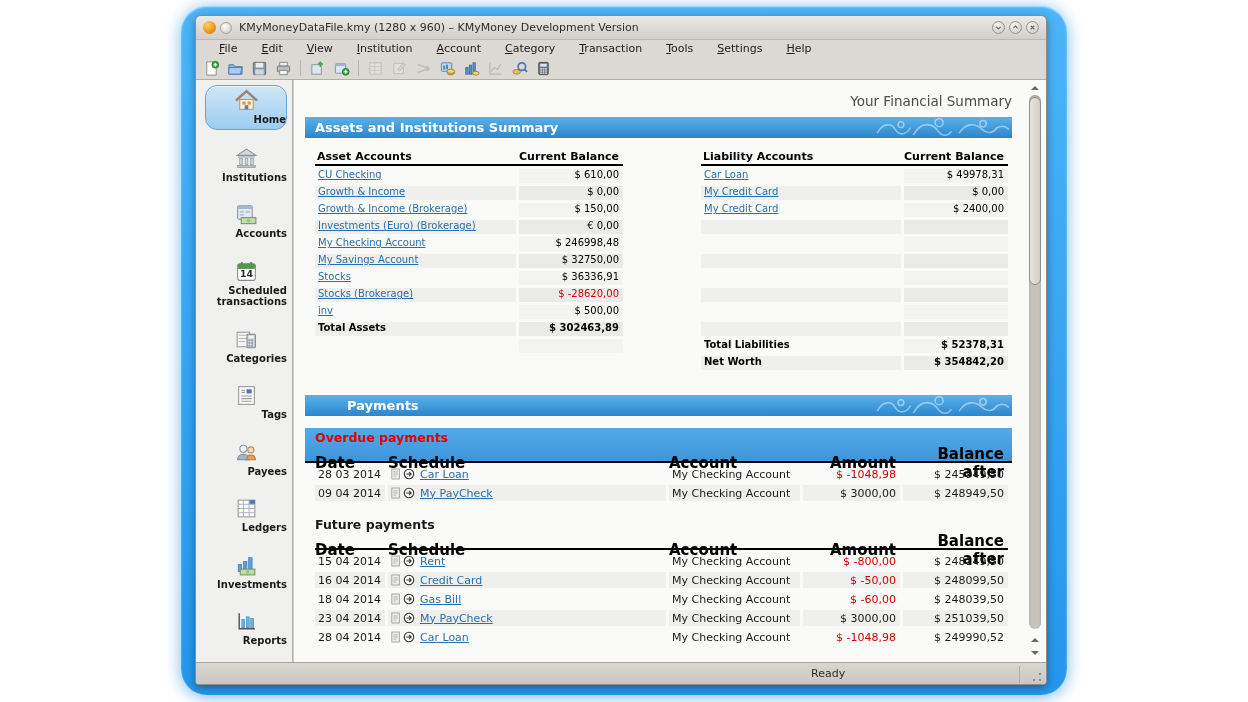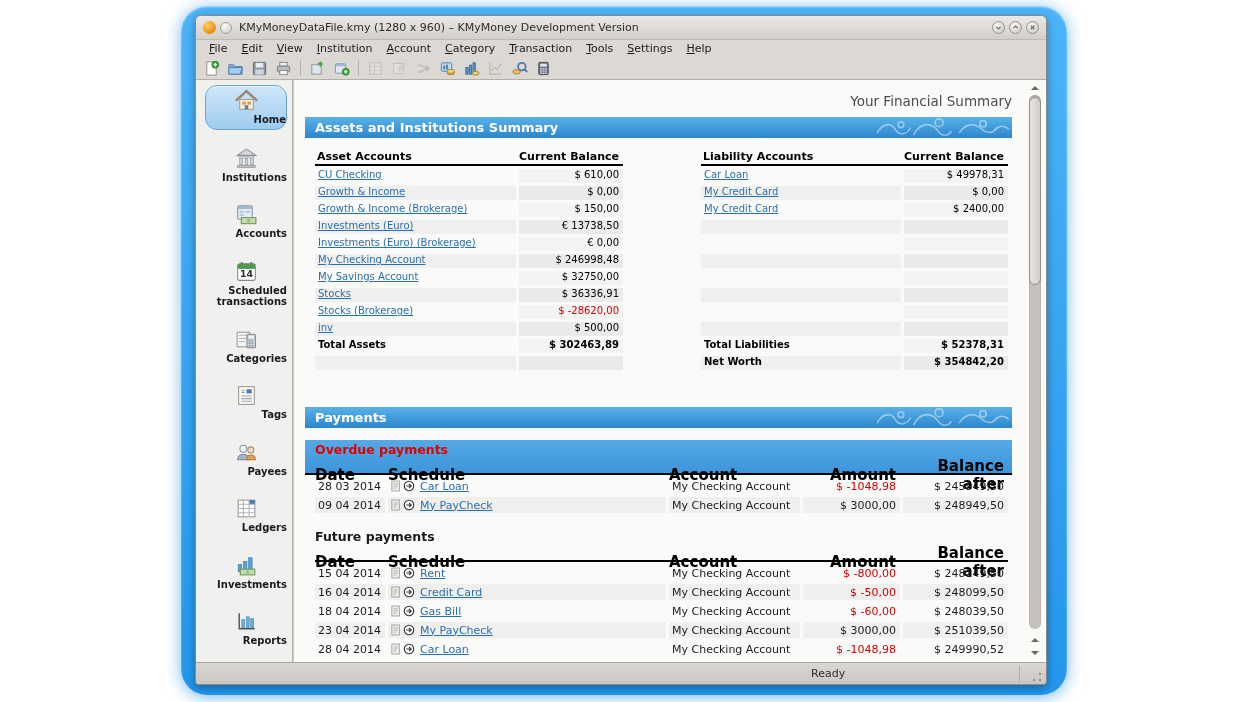--- a/index.html
+++ b/index.html
@@ -22,21 +22,21 @@
     border:1px solid #a5a19d; margin-right:7px; }
   .title-text { font-size:11px; color:#2e2e2e; }
   .win-btns { margin-left:auto; display:flex; gap:4px; }
   .wbtn { width:13px; height:13px; border-radius:50%;
     background:radial-gradient(circle at 35% 30%,#f6f4f2,#d5d1cd 75%,#b2aeaa);
     border:1px solid #97938f; display:flex; align-items:center; justify-content:center; }
   .wbtn svg { width:7px; height:7px; }
   
   .menubar { height:17px; background:#dcd8d4; display:flex; align-items:center;
     padding-left:6px; font-size:11px; color:#1c1c1c; }
-  .menu-item { display:inline-block; padding:1px 7px; cursor:default; }
+  .menu-item { display:inline-block; padding:1px 7px; cursor:default;margin-left:10px; }
   .menu-item::first-letter { text-decoration:underline; }
   .toolbar { height:23px; background:#dcd8d4; border-bottom:1px solid #b2aeaa;
     display:flex; align-items:center; padding-left:5px; gap:3px; }
   .tbtn { width:21px; height:19px; display:flex; align-items:center; justify-content:center; border-radius:3px; }
   .tbtn svg { width:17px; height:17px; }
   .tbtn.disabled { opacity:.35; filter:grayscale(1); }
   .tsep { width:1px; height:16px; background:#b6b2ae; margin:0 3px; }
   
   .main { height:582px; display:flex; background:#dcd8d4; }
   .sidebar { width:97px; background:#f0f0ee; border-right:1px solid #b4b0ac;
@@ -67,21 +67,21 @@
   .srow { display:flex; gap:3px; height:14px; margin-bottom:3px; font-size:10px; }
   .srow .name { flex:1; padding-left:3px; overflow:hidden; white-space:nowrap; }
   .srow .val  { width:104px; text-align:right; padding-right:4px; background:#f3f3f1; }
   .srow:nth-of-type(even) .name { background:#efefed; }
   .srow:nth-of-type(even) .val  { background:#eaeae8; }
   .srow a { color:#2a6fae; text-decoration:underline; cursor:pointer; }
   .srow.total { font-weight:bold; }
   .srow.total a { color:#000; text-decoration:none; cursor:default; }
   .neg { color:#d30000 !important; }
   
-  .pay-band { margin-top:34px; }
+  .pay-band { margin-top:22px;padding-left:32px; }
   .overdue-head { margin-top:12px; background:linear-gradient(180deg,#55a9e6,#3d95da);
     border-bottom:2px solid #000; padding:2px 0 0 10px; }
   .overdue-title { color:#e00000; font-weight:bold; font-size:12.5px; height:15px; }
   .pcols { display:grid; grid-template-columns:70px 278px 131px 97px 105px; gap:3px;
     width:693px; font-size:15px; font-weight:bold; color:#000; height:16px; align-items:center; }
   .pcols .r { text-align:right; padding-right:4px; }
   .future-title { margin-top:16px; padding-left:10px; font-size:12.5px; font-weight:bold; color:#1a1a1a; height:15px; }
   .future-head { margin-left:10px; width:693px; border-bottom:2px solid #000; }
   .prows { margin-top:3px; padding-left:10px;text-align:right; }
   .prow { display:grid; grid-template-columns:70px 278px 131px 97px 105px; gap:3px;
@@ -433,24 +433,20 @@
                   <div class="srow">
                     <span class="cell name"><a>Growth &amp; Income</a></span>
                     <span class="cell val">$ 0,00</span>
                   </div>
 
                   <div class="srow">
                     <span class="cell name"><a>Growth &amp; Income (Brokerage)</a></span>
                     <span class="cell val">$ 150,00</span>
                   </div>
 
-                  <div class="srow">
-                    <span class="cell name"><a>Investments (Euro)</a></span>
-                    <span class="cell val">€ 13738,50</span>
-                  </div>
 
                   <div class="srow">
                     <span class="cell name"><a>Investments (Euro) (Brokerage)</a></span>
                     <span class="cell val">€ 0,00</span>
                   </div>
 
                   <div class="srow">
                     <span class="cell name"><a>My Checking Account</a></span>
                     <span class="cell val">$ 246998,48</span>
                   </div>

